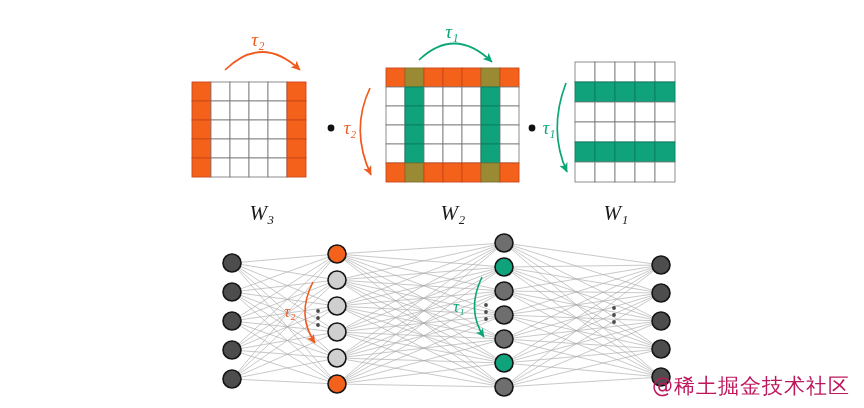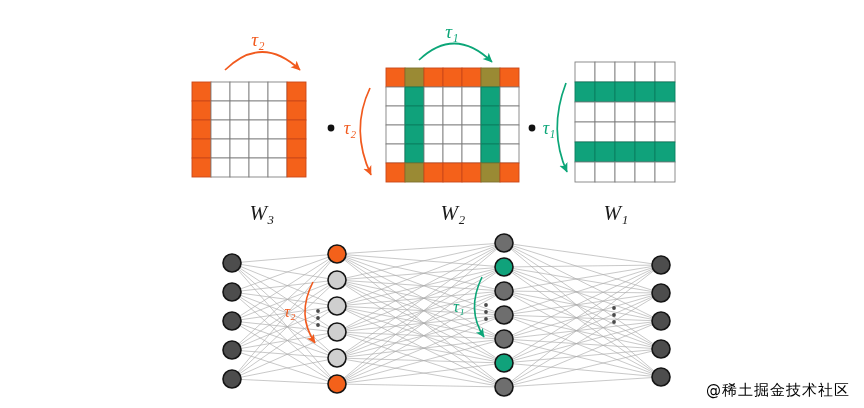--- a/index.html
+++ b/index.html
@@ -16,22 +16,22 @@
     font-family:"Liberation Serif", serif;
     font-style:italic;
     fill:#1b1b1b;
   }
   .tau-orange{fill:#F15A1E;font-family:"Liberation Serif",serif;font-style:italic;}
   .tau-green{fill:#0CA678;font-family:"Liberation Serif",serif;font-style:italic;}
   .watermark{
     position:absolute;
     right:14px;bottom:8px;
     font-family:"DejaVu Sans", sans-serif;
-    font-size:15px;
-    color:#000000;
+    font-size:21px;
+    color:#be185d;
     letter-spacing:1px;
     white-space:nowrap;
     user-select:none;
   }
 </style>
 </head>
 <body>
 
 <div id="stage">
   <svg id="fig" width="864" height="408" viewBox="0 0 864 408">

